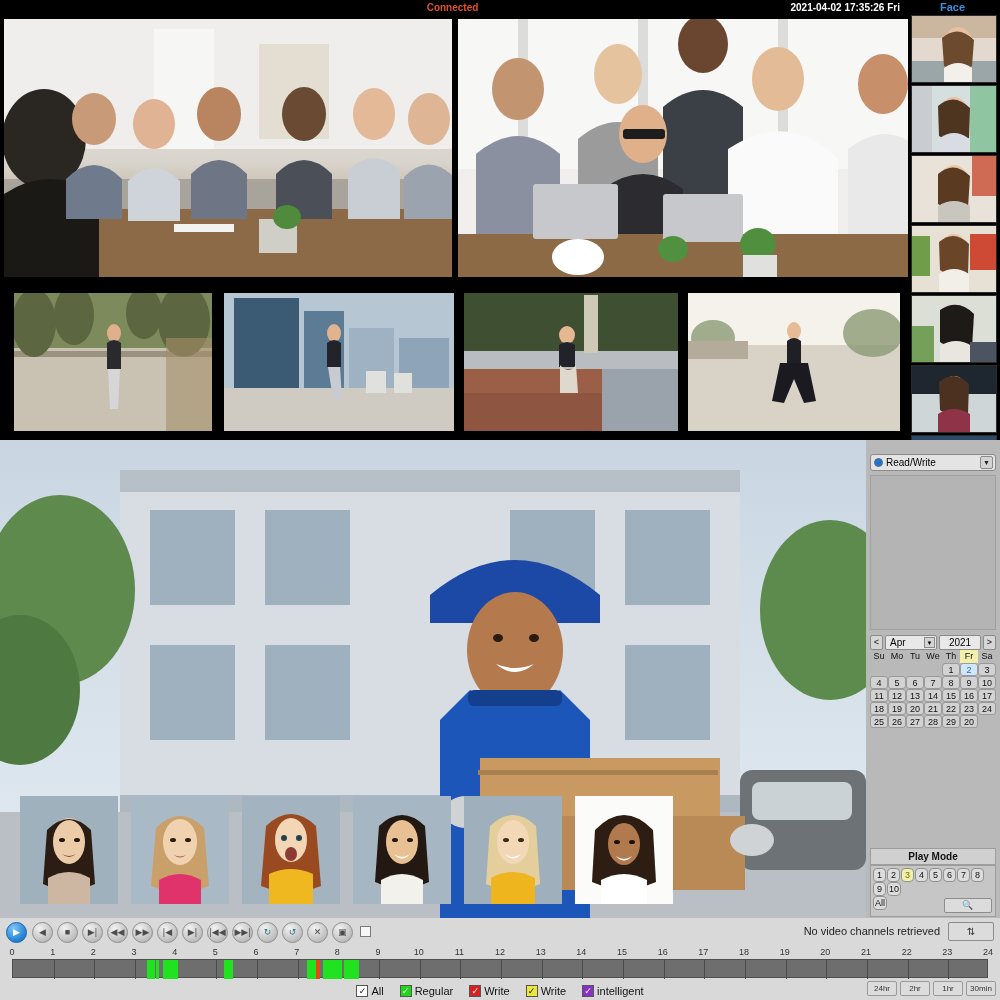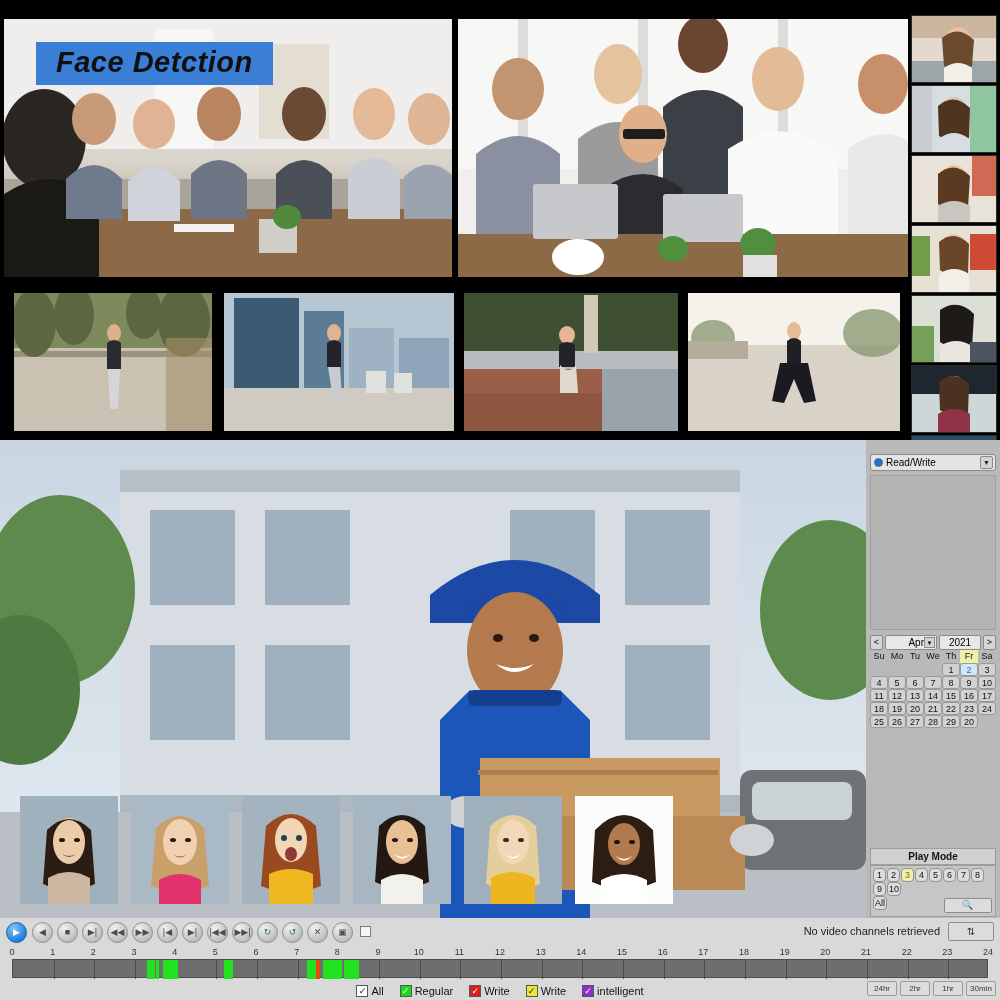--- a/index.html
+++ b/index.html
@@ -122,21 +122,21 @@
   .cal-nav {
     width: 13px; height: 15px; background: #d6d6d6; border: 1px solid #8a8a8a;
     border-radius: 2px; font-size: 9px; line-height: 13px; text-align: center;
     color: #111;
   }
   .cal-month {
     flex: 1 1 auto; height: 15px; background: #e8e8e8; border: 1px solid #8a8a8a;
     border-radius: 2px; font-size: 10px; line-height: 13px; padding-left: 4px;
     display: flex; align-items: center;
   }
-  .cal-month span.mv { flex: 1 1 auto; text-align: right; }
+  .cal-month span.mv { flex: 1 1 auto; }
   .cal-month .mini-arrow {
     width: 11px; height: 11px; background: #d4d4d4; border: 1px solid #8a8a8a;
     font-size: 6px; line-height: 10px; text-align: center; margin-right: 1px;
   }
   .cal-year {
     width: 42px; height: 15px; background: #e8e8e8; border: 1px solid #8a8a8a;
     border-radius: 2px; font-size: 10px; line-height: 13px; text-align: center;
   }
   .cal-dow, .cal-week { display: flex; }
   .cal-dow div {
@@ -252,20 +252,25 @@
     color: #333;
   }
 </style>
 </head>
 <body>
 
 <div id="app">
 
   <div class="live-section">
 
+    <div class="status-bar">
+      <div class="status-connected">Connected</div>
+      <div class="status-time">2021-04-02 17:35:26 Fri</div>
+      <div class="status-face-title">Face</div>
+    </div>
 
     <div class="video-grid">
 
       <div class="tile tile-r1c1">
         <svg class="tile-img" viewBox="0 0 448 258" preserveAspectRatio="none">
           <defs>
             <linearGradient id="g1bg" x1="0" y1="0" x2="0" y2="1">
               <stop offset="0" stop-color="#e8e6e2"></stop>
                 <stop offset="0.55" stop-color="#d9d5cd"></stop>
                 <stop offset="1" stop-color="#9c7b55"></stop>
@@ -292,21 +297,20 @@
             <path d="M272 155 q28 -28 56 0 l0 45 l-56 0 z" fill="#4a4f58"></path>
             <ellipse cx="370" cy="95" rx="21" ry="26" fill="#e3b998"></ellipse>
             <path d="M344 152 q26 -26 52 0 l0 48 l-52 0 z" fill="#c9ced5"></path>
             <ellipse cx="425" cy="100" rx="21" ry="26" fill="#dfb695"></ellipse>
             <path d="M400 158 q25 -25 50 0 l0 42 l-50 0 z" fill="#9aa3ae"></path>
           </g>
           <rect x="170" y="205" width="60" height="8" fill="#f2f2f0"></rect>
           <rect x="255" y="200" width="38" height="34" fill="#cfcfc8"></rect>
           <ellipse cx="283" cy="198" rx="14" ry="12" fill="#4f8a3d"></ellipse>
         </svg>
-        <div class="fd-banner">Face Detction</div>
       </div>
 
       <div class="tile tile-r1c2">
         <svg class="tile-img" viewBox="0 0 450 258" preserveAspectRatio="none">
           <rect width="450" height="258" fill="#f0efed"></rect>
           <rect x="0" y="0" width="450" height="150" fill="#f7f7f6"></rect>
           <rect x="60" y="0" width="10" height="150" fill="#dcdcda"></rect>
           <rect x="180" y="0" width="10" height="150" fill="#dcdcda"></rect>
           <rect x="320" y="0" width="10" height="150" fill="#dcdcda"></rect>
           <rect x="0" y="215" width="450" height="43" fill="#8d6a46"></rect>

